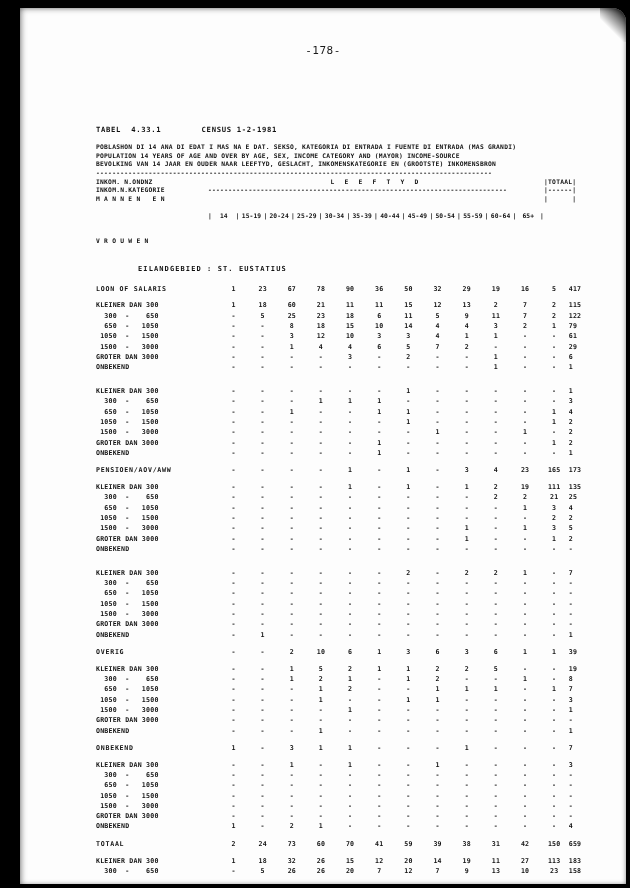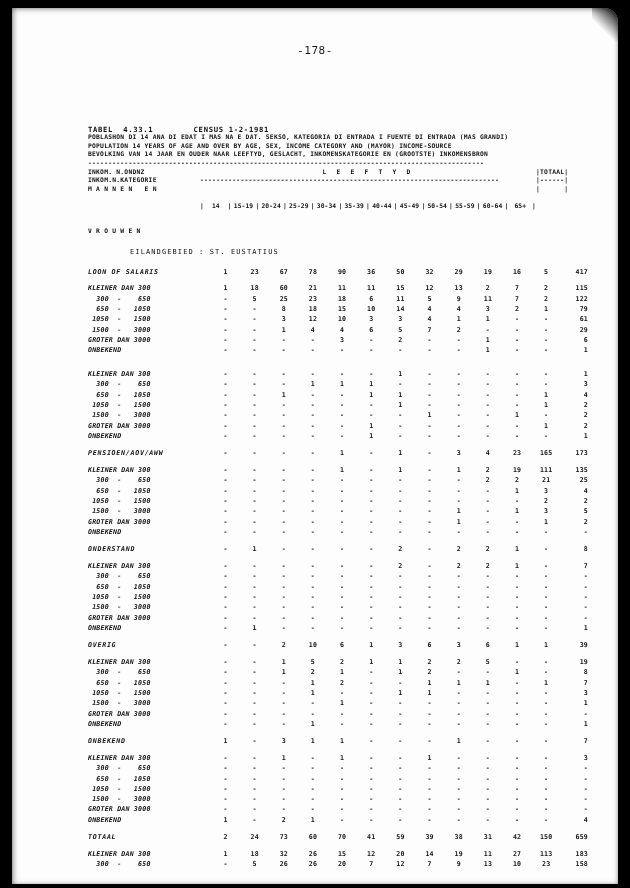--- a/index.html
+++ b/index.html
@@ -9,21 +9,21 @@
   }
   body {
     width: 630px;
     height: 888px;
     overflow: hidden;
     font-family: "DejaVu Sans Mono", "Liberation Mono", monospace;
   }
 
   #page-sheet {
     position: absolute;
-    left: 12px;
+    left: 20px;
     top: 8px;
     width: 606px;
     height: 876px;
     background: #fdfdfd;
     border-radius: 0 14px 0 0;
     box-shadow: inset 3px 0 6px -2px rgba(0,0,0,0.45),
                 inset -2px 0 5px -2px rgba(0,0,0,0.30),
                 inset 0 3px 7px -3px rgba(0,0,0,0.35);
     overflow: hidden;
   }
@@ -58,20 +58,21 @@
     line-height: 1.0;
     letter-spacing: 0.35px;
   }
 
   
   .titleline {
     white-space: pre;
     font-size: 7.2px;
     letter-spacing: 0.7px;
     font-weight: bold;
+    margin-bottom: 10px;
   }
   .langline {
     white-space: pre;
     font-size: 6.3px;
     letter-spacing: 0.25px;
     font-weight: bold;
     margin: 0;
     line-height: 1.35;
   }
   .rule {
@@ -108,24 +109,24 @@
     display: flex;
     font-size: 6.3px;
     font-weight: bold;
     letter-spacing: 0.1px;
   }
   .agebrackets .bar { width: 4px; text-align: center; }
   .agebrackets .ab  { flex: 1; text-align: center; white-space: pre; }
 
   
   .island {
-    margin-top: 13px;
+    margin-top: 20px;
     margin-left: 42px;
     font-size: 7.0px;
-    font-weight: normal;
+    font-weight: bold;
     letter-spacing: 1.1px;
     white-space: pre;
   }
 
   
   table.data {
     margin-top: 11px;
     border-collapse: collapse;
     width: 500px;
     table-layout: fixed;
@@ -138,27 +139,25 @@
     line-height: 1.0;
     height: 10.3px;
     vertical-align: middle;
     color: #111;
   }
   td.lbl {
     width: 118px;
     white-space: pre;
     font-size: 6.5px;
     letter-spacing: 0.55px;
-    font-style: italic;
   }
   td.num {
     text-align: center;
   }
   td.tot {
-    text-align: right;
     padding-right: 2px;
   }
   tr.grp td.lbl { letter-spacing: 0.75px; }
   tr.spacer td { height: 7px; }
   tr.gap td { height: 4px; }
 </style>
 </head>
 <body>
 
 <div id="page-sheet">
@@ -587,36 +586,20 @@
             <td class="num">-</td>
             <td class="num">-</td>
             <td class="num">-</td>
             <td class="num">-</td>
             <td class="num">-</td>
             <td class="tot">-</td>
           </tr>
           <tr class="spacer">
             <td colspan="14">&nbsp;</td>
           </tr>
-          <tr class="grp">
-            <td class="lbl">ONDERSTAND</td>
-            <td class="num">-</td>
-            <td class="num">1</td>
-            <td class="num">-</td>
-            <td class="num">-</td>
-            <td class="num">-</td>
-            <td class="num">-</td>
-            <td class="num">2</td>
-            <td class="num">-</td>
-            <td class="num">2</td>
-            <td class="num">2</td>
-            <td class="num">1</td>
-            <td class="num">-</td>
-            <td class="tot">8</td>
-          </tr>
           <tr class="gap">
             <td colspan="14">&nbsp;</td>
           </tr>
           <tr>
             <td class="lbl">KLEINER DAN 300</td>
             <td class="num">-</td>
             <td class="num">-</td>
             <td class="num">-</td>
             <td class="num">-</td>
             <td class="num">-</td>

